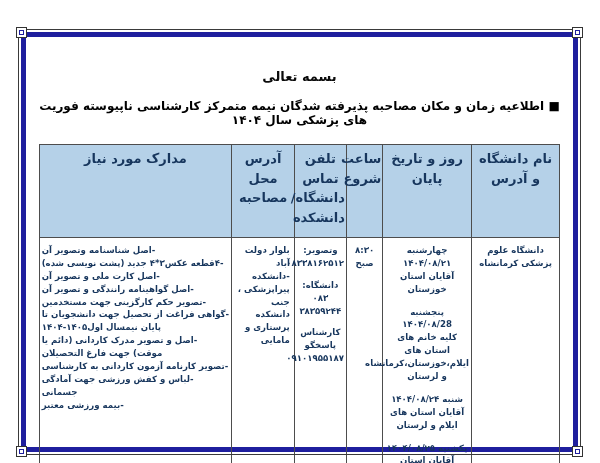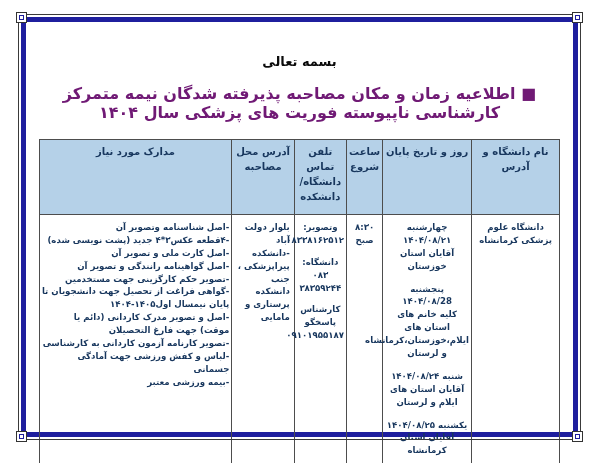--- a/index.html
+++ b/index.html
@@ -1,53 +1,53 @@
 <!DOCTYPE html>
 <html lang="fa" dir="rtl"><head>
 <meta charset="utf-8">
 <style>
   html,body{margin:0;padding:0;}
   body{
     width:600px;height:463px;background:#ffffff;position:relative;
     font-family:"DejaVu Sans", sans-serif;font-weight:bold;overflow:hidden;
   }
   .frame{
-    position:absolute;left:21px;top:17px;width:557px;height:420px;
+    position:absolute;left:21px;top:32px;width:557px;height:420px;
     box-sizing:border-box;border:5px solid #1f1f9e;
     outline:1px solid #3a3a3a;outline-offset:2px;background:#fff;
   }
   .corner{
     position:absolute;width:9px;height:9px;background:#fff;border:1px solid #333;z-index:3;
   }
   .corner::after{content:"";position:absolute;inset:2px;border:1px solid #1f1f9e;}
   .corner.tl{left:-10px;top:-10px}.corner.tr{right:-10px;top:-10px}
   .corner.bl{left:-10px;bottom:-10px}.corner.br{right:-10px;bottom:-10px}
   .content{direction:rtl;text-align:center;padding:0 10px;color:#17365d;}
   .bismillah{margin-top:32px;font-size:13px;color:#0b0b0b;}
   .notice-line{margin-top:22px;font-size:9.5px;color:#0b0b0b;}
-  .doc-title{margin-top:15px;font-size:16px;color:#701a75;}
+  .doc-title{margin-top:15px;font-size:12px;color:#000000;}
   table.interview{
     direction:rtl;border-collapse:collapse;margin:17px auto 0;
     width:99%;table-layout:fixed;
   }
   th,td{border:1px solid #4d4d4d;}
   th{
-    background:#b5d1e8;color:#17365d;font-size:10px;line-height:1.5;
+    background:#b5d1e8;color:#17365d;font-size:13px;line-height:1.5;
     padding:4px 1px 10px;vertical-align:top;font-weight:bold;
   }
   td{
     color:#17365d;font-size:8.6px;vertical-align:top;
     padding:6px 2px;height:148px;font-weight:bold;line-height:1.5;
   }
   .col-univ{width:17%}.col-date{width:17%}.col-time{width:7%}
   .col-phone{width:10%}.col-addr{width:12%}.col-docs{width:37%}
   .sch{margin-bottom:10px}
   .ph{margin-bottom:9px}
   .addr-text{text-align:right;padding:0 2px;}
-  .doc-line{text-align:right;}
+  .doc-line{text-align:left;}
 </style>
 </head>
 <body>
 
 <div class="frame">
   <div class="corner tl"></div>
   <div class="corner tr"></div>
   <div class="corner bl"></div>
   <div class="corner br"></div>
 

